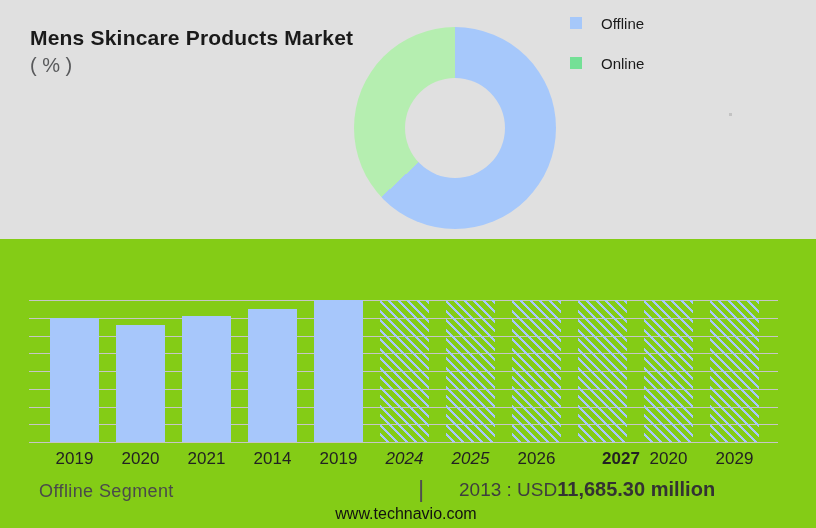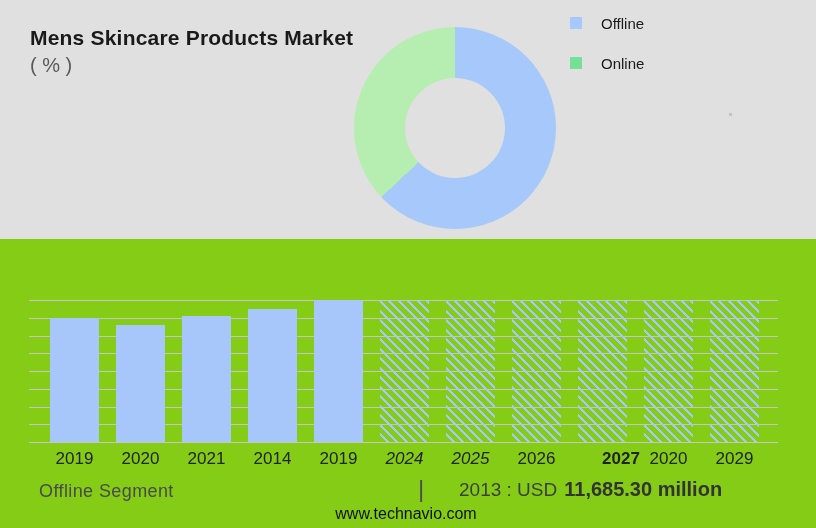--- a/index.html
+++ b/index.html
@@ -27,21 +27,21 @@
   
   .plot { position:absolute; left:29px; top:300px; width:749px; height:142px; }
   .gl { position:absolute; left:0; width:100%; height:1px; background:#c6c6c6; }
   .bar { position:absolute; bottom:0; width:49px; }
   .xl { position:absolute; top:449px; transform:translateX(-50%); font-size:17px; color:#222; }
 
   
   .segment-label { position:absolute; left:39px; top:481px; font-size:18px; color:#4a4a4a; letter-spacing:.4px; }
   .divider { position:absolute; left:418px; top:475px; font-size:24px; color:#4f4f4f; }
   .value-line { position:absolute; left:459px; top:478px; font-size:19px; color:#3e3e3e; white-space:nowrap; }
-  .value-line b { font-size:20px; color:#333; margin-left:7px; font-weight:700; }
+  .value-line b { font-size:20px; color:#333; font-weight:700; }
   .website { position:absolute; left:406px; top:505px; transform:translateX(-50%); font-size:16px; color:#111; }
 </style>
 </head>
 <body>
 
 <div class="canvas">
 
   <section class="top">
     <div class="title-block">
       <div class="title">Mens Skincare Products Market</div>

